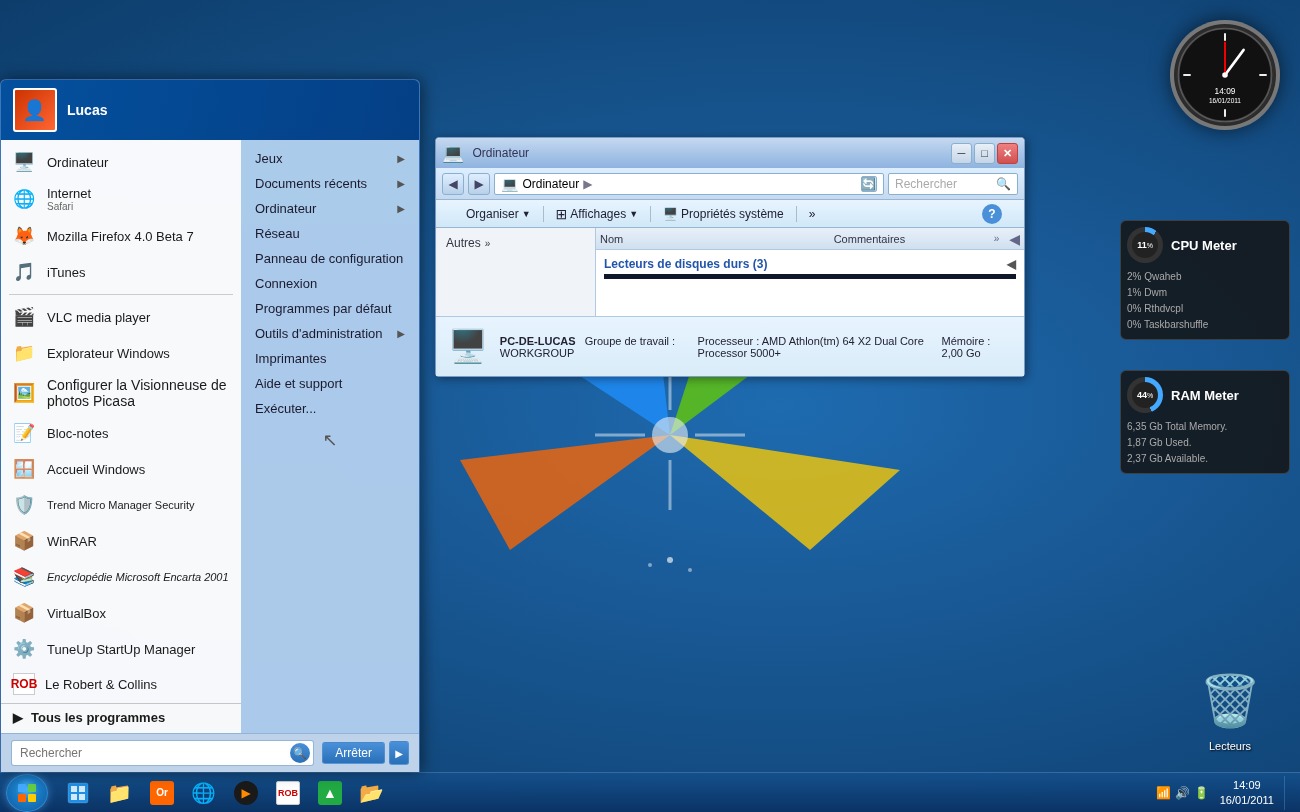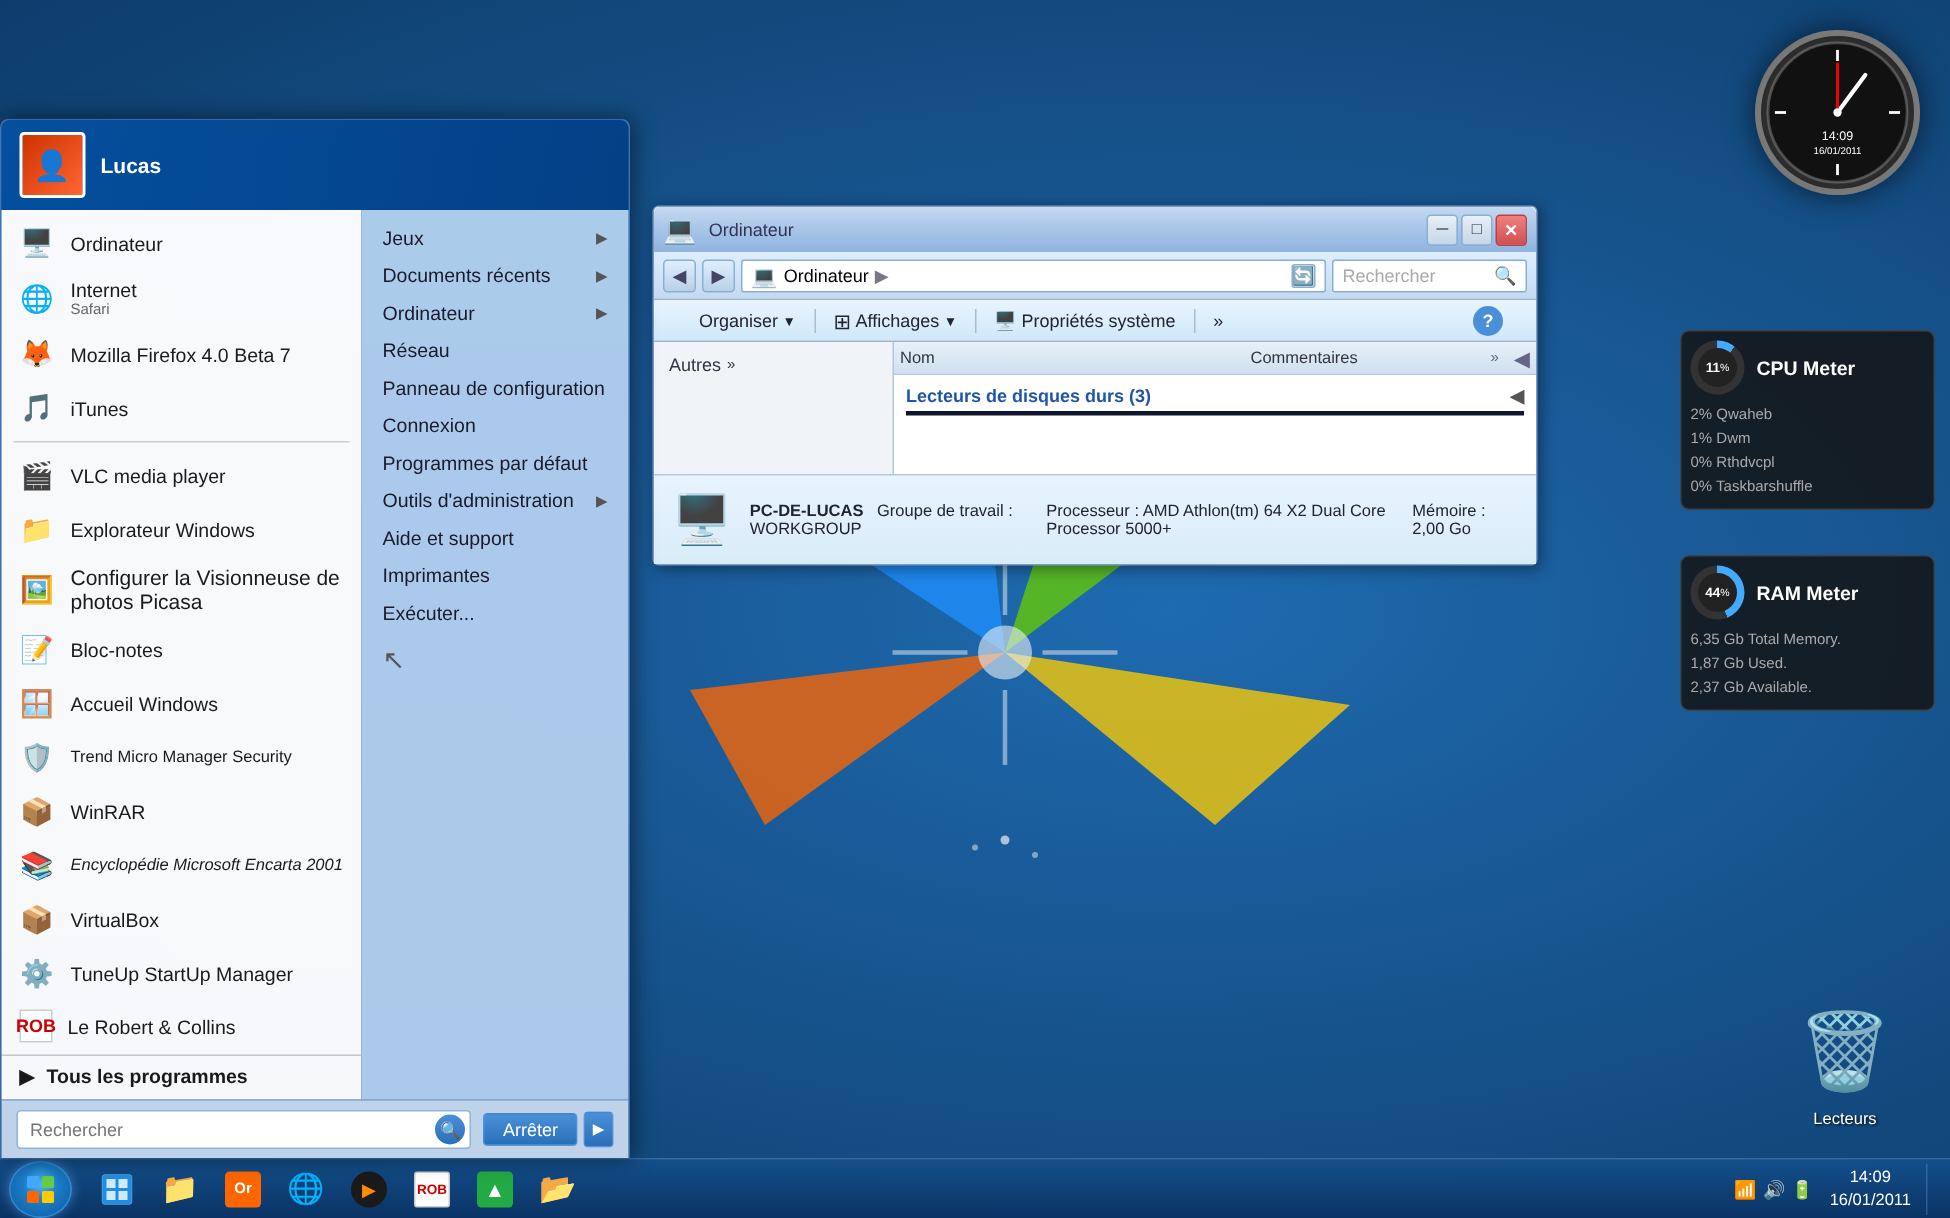--- a/index.html
+++ b/index.html
@@ -187,20 +187,21 @@
     .start-menu-left {
       width: 240px;
       background: rgba(255,255,255,0.97);
       padding: 4px 0;
     }
 
     .start-menu-right {
       flex: 1;
       background: rgba(180,210,240,0.95);
       padding: 6px 0;
+      text-align: center;
     }
 
     .menu-item {
       display: flex;
       align-items: center;
       padding: 6px 12px;
       cursor: pointer;
       font-size: 13px;
       color: #1a1a1a;
       gap: 10px;
@@ -463,21 +464,21 @@
 
     .disques-section {
       padding: 4px 8px;
     }
 
     .section-header {
       font-size: 12px;
       color: #2255aa;
       font-weight: bold;
       padding: 3px 0;
-      border-bottom: 3px solid #0f172a;
+      border-bottom: 5px solid #0f172a;
       margin-bottom: 2px;
       display: flex;
       align-items: center;
       justify-content: space-between;
     }
 
     .section-header .arrow { color: #555; }
 
     .autres-label {
       font-size: 12px;
@@ -925,24 +926,24 @@
           <span>Connexion</span>
         </div>
         <div class="right-menu-item">
           <span>Programmes par défaut</span>
         </div>
         <div class="right-menu-item">
           <span>Outils d'administration</span>
           <span class="arrow">▶</span>
         </div>
         <div class="right-menu-item">
+          <span>Imprimantes</span>
+        </div>
+        <div class="right-menu-item">
           <span>Aide et support</span>
-        </div>
-        <div class="right-menu-item">
-          <span>Imprimantes</span>
         </div>
         <div class="right-menu-item">
           <span>Exécuter...</span>
         </div>
 
         <div style="padding:8px 14px;color:#555;font-size:18px;">↖</div>
       </div>
     </div>
     <div class="start-menu-bottom">
       <div class="search-wrapper">

